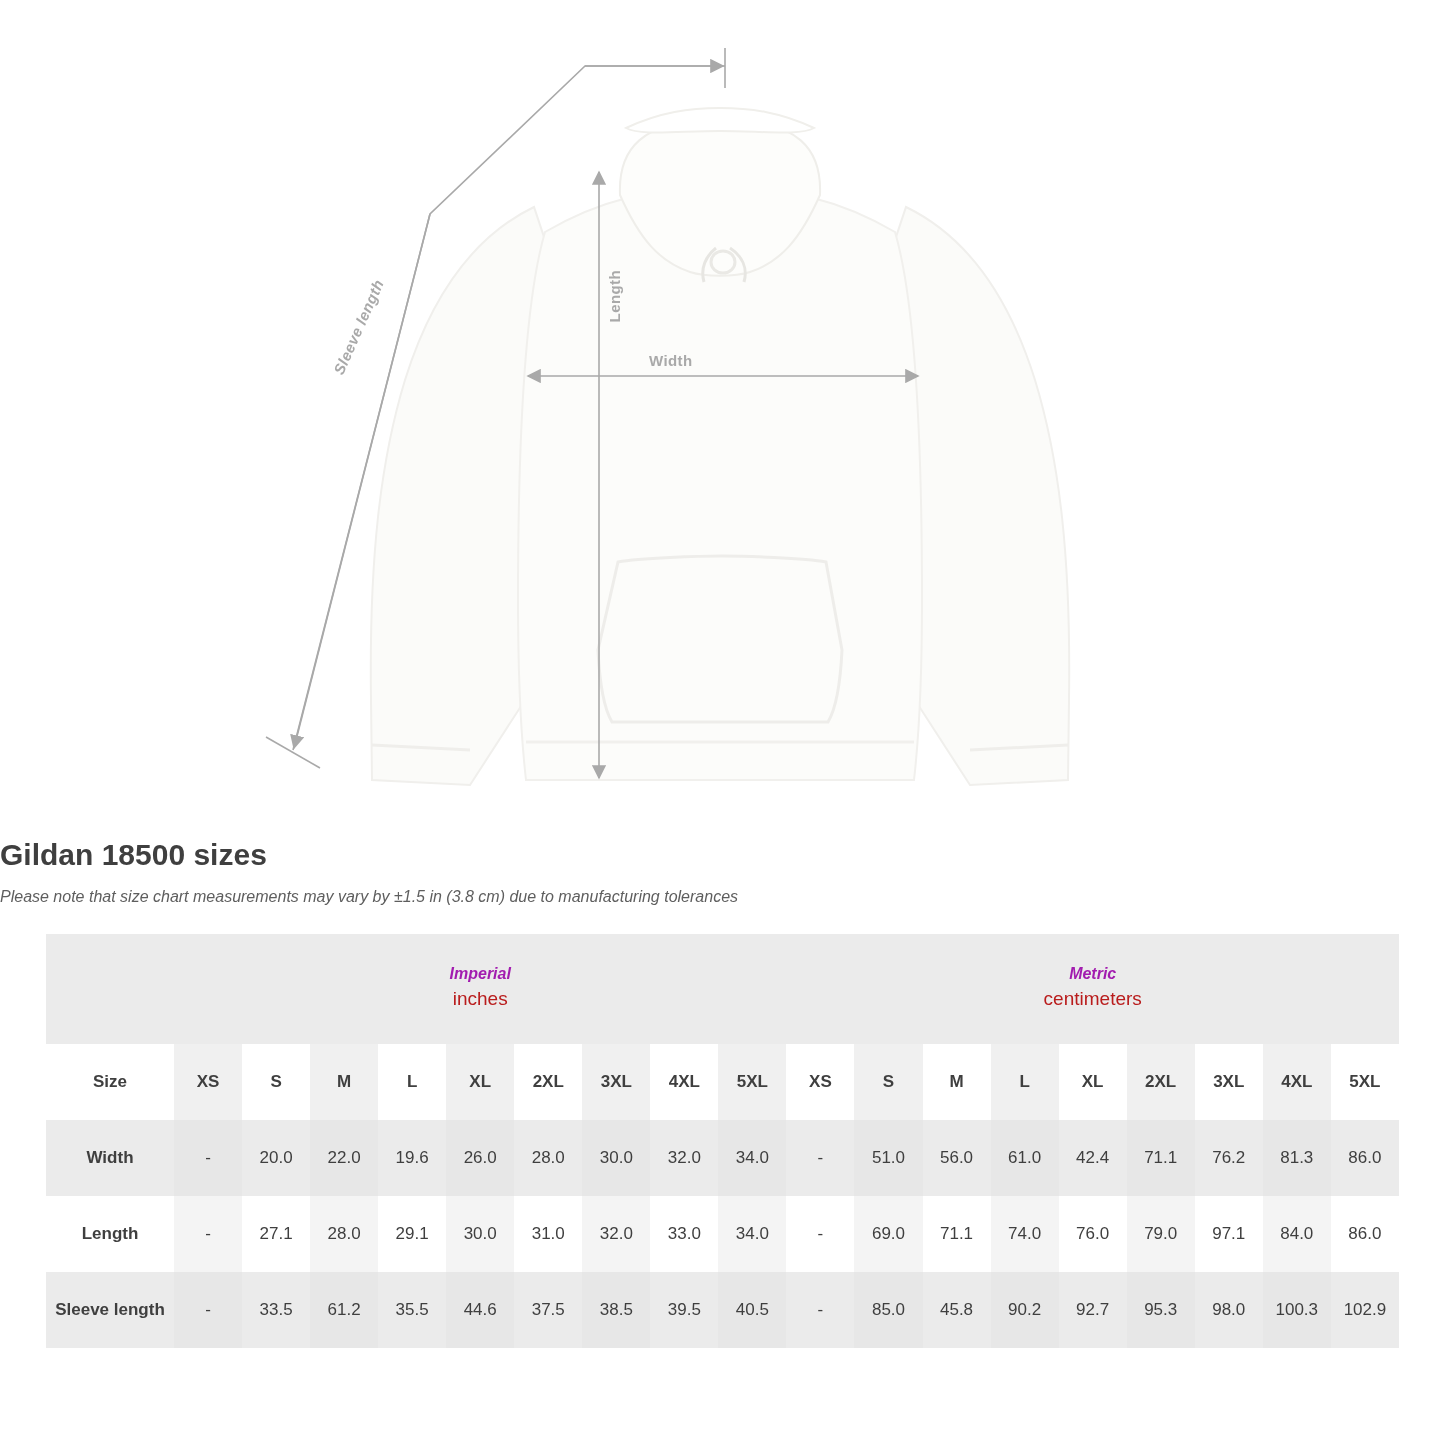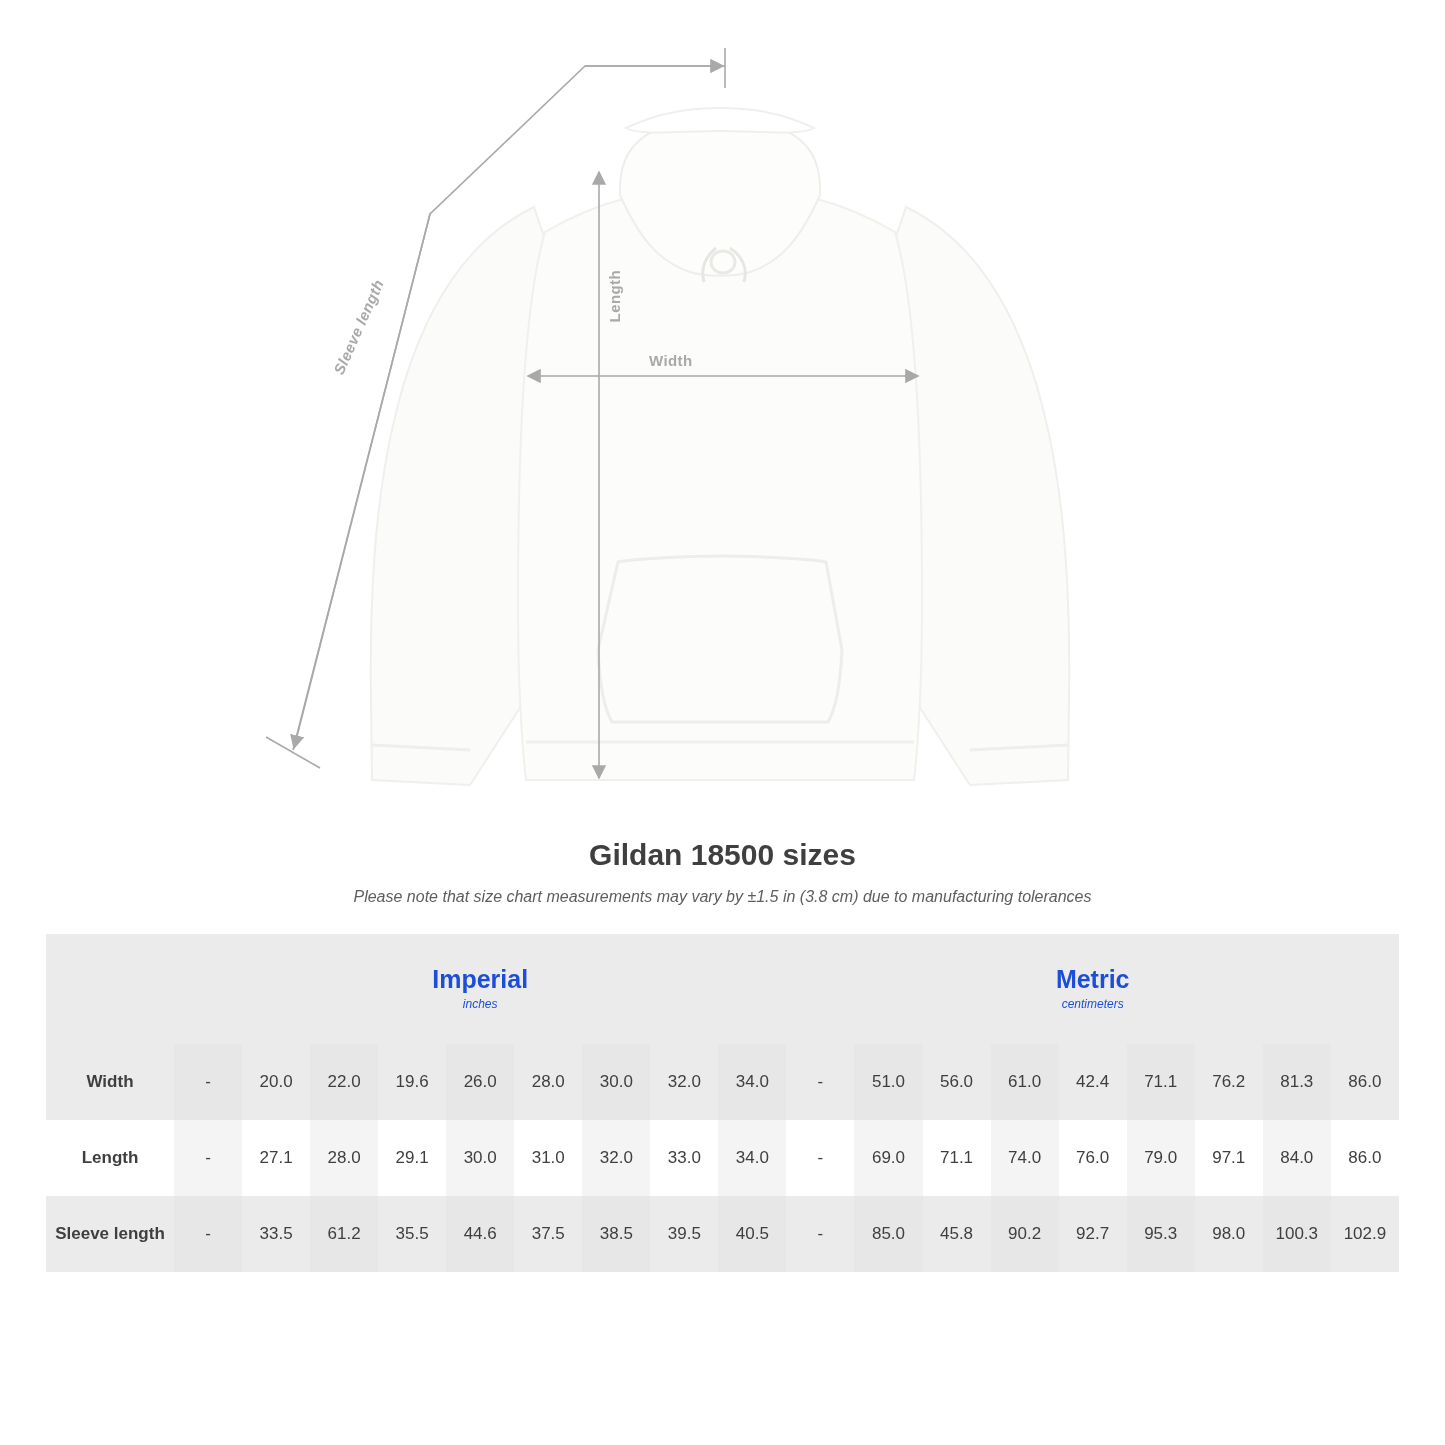--- a/index.html
+++ b/index.html
@@ -54,21 +54,21 @@
     left: 330px;
     top: 370px;
     transform: rotate(-66deg);
     transform-origin: left top;
     white-space: nowrap;
     font-style: italic;
   }
 
   
   .title-block {
-    text-align: center;
+    text-align: left;
     margin-top: 8px;
   }
   .chart-title {
     font-size: 30px;
     font-weight: bold;
     color: #3f3f3f;
     margin: 0 0 16px 0;
   }
   .chart-note {
     font-size: 16px;
@@ -92,29 +92,29 @@
     vertical-align: middle;
     font-size: 17px;
     color: #3f3f3f;
     border: none;
   }
   .unit-header td {
     height: 108px;
     background: #ebebeb;
   }
   .unit-name {
-    font-size: 25px;
-    font-weight: bold;
-    color: #1d4ed8;
+    font-size: 16px;
+    font-style: italic;
+    font-weight: bold;
+    color: #a21caf;
     line-height: 1.25;
   }
   .unit-sub {
-    font-size: 12px;
-    font-style: italic;
-    color: #1d4ed8;
+    font-size: 19px;
+    color: #b91c1c;
     line-height: 1.6;
   }
   .head-row td {
     height: 74px;
     background: #ffffff;
     font-weight: bold;
     font-size: 18px;
   }
   .head-row td.shaded {
     background: #f0f0f0;
@@ -207,20 +207,41 @@
           <td colspan="9">
             <div class="unit-name">Imperial</div>
             <div class="unit-sub">inches</div>
           </td>
           <td colspan="9">
             <div class="unit-name">Metric</div>
             <div class="unit-sub">centimeters</div>
           </td>
         </tr>
 
+        <tr class="head-row">
+          <td>Size</td>
+          <td class="shaded">XS</td>
+          <td>S</td>
+          <td class="shaded">M</td>
+          <td>L</td>
+          <td class="shaded">XL</td>
+          <td>2XL</td>
+          <td class="shaded">3XL</td>
+          <td>4XL</td>
+          <td class="shaded">5XL</td>
+          <td>XS</td>
+          <td class="shaded">S</td>
+          <td>M</td>
+          <td class="shaded">L</td>
+          <td>XL</td>
+          <td class="shaded">2XL</td>
+          <td>3XL</td>
+          <td class="shaded">4XL</td>
+          <td>5XL</td>
+        </tr>
 
         <tr class="data-row odd">
           <td class="row-label">Width</td>
           <td class="shaded">-</td>
           <td>20.0</td>
           <td class="shaded">22.0</td>
           <td>19.6</td>
           <td class="shaded">26.0</td>
           <td>28.0</td>
           <td class="shaded">30.0</td>

